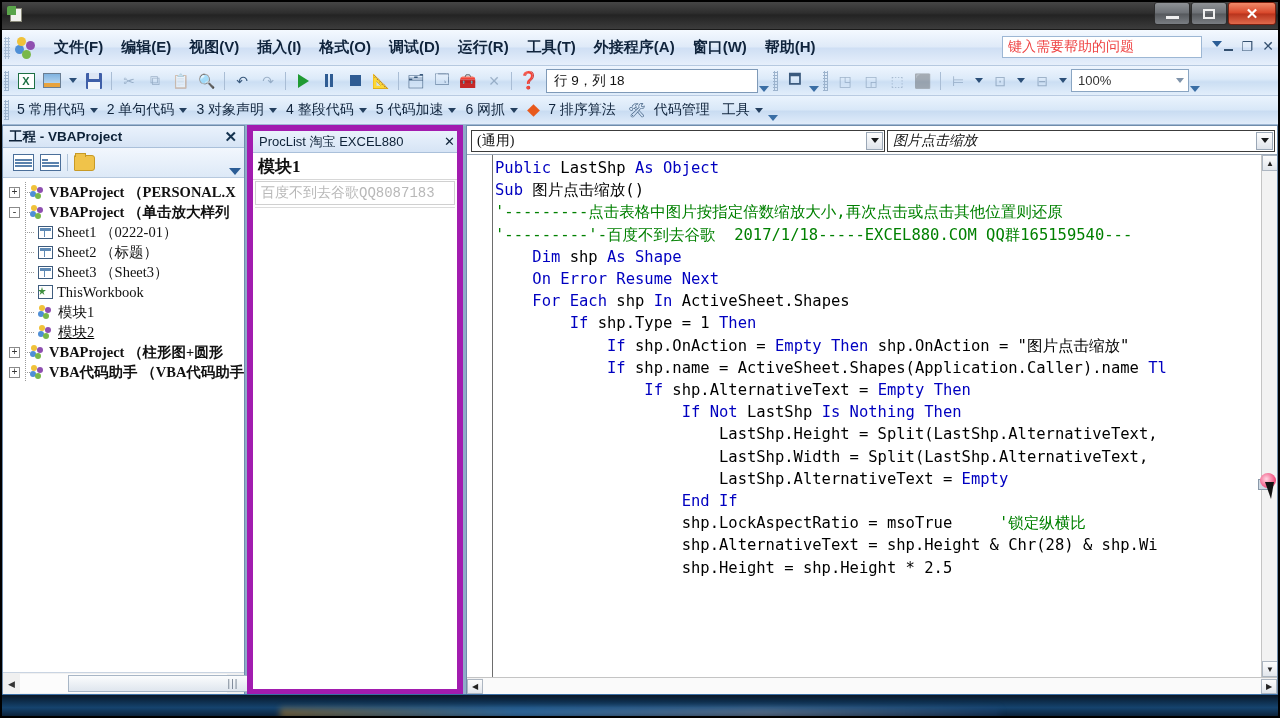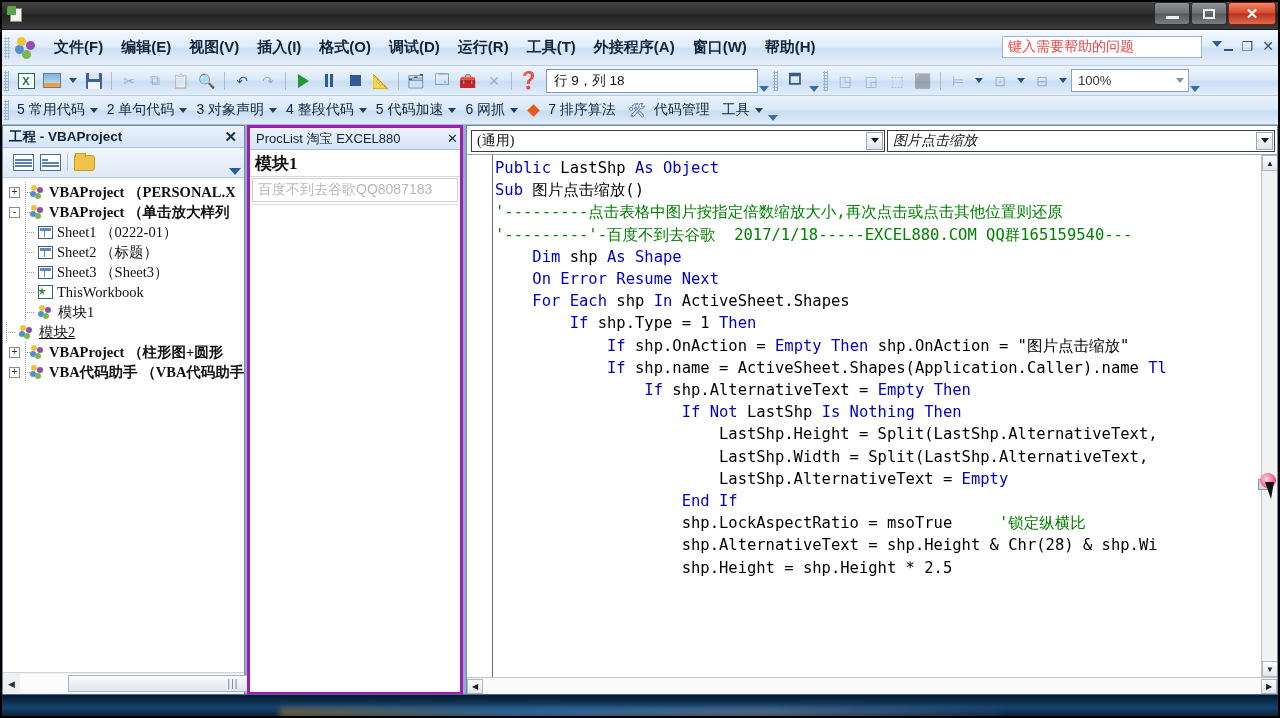--- a/index.html
+++ b/index.html
@@ -224,36 +224,36 @@
   }
   .hs-arrow{width:17px;height:20px;display:flex;align-items:center;justify-content:center;font-size:9px;color:#333;}
   .hs-track{flex:1;height:19px;background:#fcfcfc;position:relative;}
   .hs-thumb{position:absolute;left:48px;top:1px;width:330px;height:17px;
     background:linear-gradient(to bottom,#fbfcfd,#dfe6ee);border:1px solid #a8b6c6;
     display:flex;align-items:center;justify-content:center;font-size:10px;color:#6b7888;letter-spacing:1px;}
 
   
   .proc-panel {
     position:absolute; left:247px; top:0px; width:216px; height:570px;
-    background:#fff;border:3px solid #a21caf;display:flex;flex-direction:column;
+    background:#fff;border:6px solid #a21caf;display:flex;flex-direction:column;
   }
   .proc-title {
     height:22px;background:linear-gradient(to bottom,#eaf2fc,#d6e4f5);
     display:flex;align-items:center;justify-content:space-between;padding:0 2px 0 6px;
     font-size:13px;color:#0e2238;border-bottom:1px solid #aac0da;
   }
   .proc-head {
     height:27px;display:flex;align-items:center;padding-left:5px;
     font-size:17px;font-weight:bold;color:#111;font-family:"Liberation Serif",serif;
     border-bottom:1px solid #d7d7d7;background:#fff;
   }
   .proc-search {
     height:24px;display:flex;align-items:center;padding-left:5px;
     font-size:14px;color:#b8b8b8;border:1px solid #d0d0d0;margin:1px 2px;
-    background:#fff;font-family:Liberation Sans, sans-serif;white-space:nowrap;overflow:hidden;
+    background:#fff;font-family:Liberation Mono, monospace;white-space:nowrap;overflow:hidden;
   }
   .proc-list { flex:1;background:#fff;border-top:1px solid #dcdcdc;margin:1px 2px;}
 
   
   .code-win {
     position:absolute; left:466px; top:0px; width:812px; height:570px;
     background:#fff;border:1px solid #6f8cab;display:flex;flex-direction:column;
   }
   .code-dds { height:28px;display:flex;align-items:center;gap:2px;padding:3px 2px 2px 4px;
     background:#fff;}
@@ -554,21 +554,21 @@
           <span class="dots leaf"></span>
           <span class="ic-mod">
               <i></i>
               <i></i>
               <i></i>
               <i></i>
             </span>
           <span class="tlabel-cn">模块1</span>
         </div>
 
-        <div class="tnode" style="text-decoration:underline;">
+        <div class="tnode" style="padding-left:19px;text-decoration:underline;">
           <span class="dots leaf"></span>
           <span class="ic-mod">
               <i></i>
               <i></i>
               <i></i>
               <i></i>
             </span>
           <span class="tlabel-cn">模块2</span>
         </div>
 

